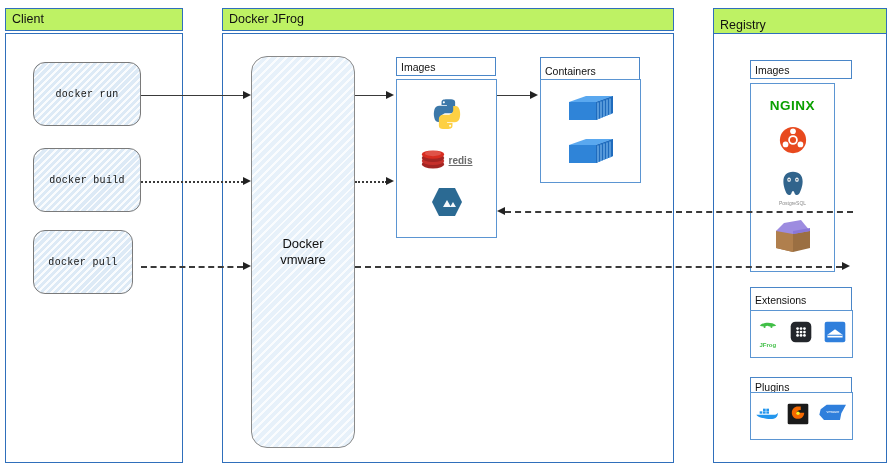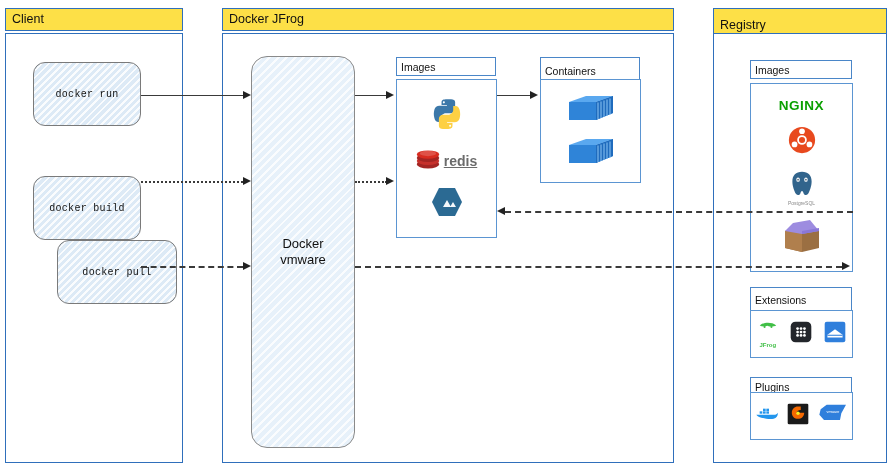--- a/index.html
+++ b/index.html
@@ -2,21 +2,21 @@
 <html><head>
 <meta charset="utf-8">
 <style>
   html,body{margin:0;padding:0;background:#ffffff;}
   body{width:891px;height:469px;position:relative;overflow:hidden;
        font-family:"Liberation Sans",sans-serif;color:#1a1a1a;}
 
   .abs{position:absolute;box-sizing:border-box;}
 
   
-  .grp-head{border:1.5px solid #2f6fbb;background:#fde047;
+  .grp-head{border:1.5px solid #2f6fbb;background:#bef264;
             font-size:12.5px;line-height:1;display:flex;align-items:center;
             padding-left:6px;color:#111;}
   
   .grp-body{border:1.5px solid #2f6fbb;background:#ffffff;}
 
   
   .sub-head{border:1px solid #4a86c8;background:#ffffff;font-size:10.5px;
             display:flex;align-items:center;padding-left:4px;color:#111;}
   .sub-body{border:1px solid #5b95d2;background:#ffffff;}
 
@@ -43,41 +43,41 @@
   .ln-dashed{border-top-style:dashed;border-top-width:2px;}
 
   .arrow-r{width:0;height:0;border-left:8px solid #222;
            border-top:4.5px solid transparent;border-bottom:4.5px solid transparent;}
   .arrow-l{width:0;height:0;border-right:8px solid #222;
            border-top:4.5px solid transparent;border-bottom:4.5px solid transparent;}
 
   .icon-row{display:flex;align-items:center;justify-content:space-around;
             width:100%;height:100%;}
   .redis-wrap{display:flex;align-items:center;gap:4px;}
-  .redis-txt{font-size:14px;color:#6b6b6b;font-weight:bold;text-decoration:underline;}
+  .redis-txt{font-size:10px;color:#6b6b6b;font-weight:bold;text-decoration:underline;}
   .nginx-txt{font-size:13.5px;font-weight:bold;color:#0aa000;letter-spacing:.5px;
              font-family:"Liberation Sans",sans-serif;}
   .pg-txt{font-size:5px;color:#8a8a8a;text-align:center;margin-top:-2px;}
   .centerbox{display:flex;flex-direction:column;align-items:center;}
 </style>
 </head>
 <body>
 
 <div class="abs grp-head" style="left:5px;top:8px;width:178px;height:23px;">
   <span>Client</span>
 </div>
 <div class="abs grp-body" style="left:5px;top:33px;width:178px;height:430px;"></div>
 
 <div class="abs cmdbox" style="left:33px;top:62px;width:108px;height:64px;">
   <span>docker run</span>
 </div>
-<div class="abs cmdbox" style="left:33px;top:148px;width:108px;height:64px;margin-top:28px;">
+<div class="abs cmdbox" style="left:33px;top:148px;width:108px;height:64px;">
   <span>docker build</span>
 </div>
-<div class="abs cmdbox" style="left:33px;top:240px;width:120px;height:64px;margin-left:24px;">
+<div class="abs cmdbox" style="left:33px;top:230px;width:100px;height:64px;">
   <span>docker pull</span>
 </div>
 
 <div class="abs grp-head" style="left:222px;top:8px;width:452px;height:23px;">
   <span>Docker JFrog</span>
 </div>
 <div class="abs grp-body" style="left:222px;top:33px;width:452px;height:430px;"></div>
 
 <div class="abs daemon" style="left:251px;top:56px;width:104px;height:392px;">
   <div class="centerbox">
@@ -158,21 +158,21 @@
 </div>
 
 <div class="abs grp-head" style="left:713px;top:8px;width:174px;height:35px;">
   <span>Registry</span>
 </div>
 <div class="abs grp-body" style="left:713px;top:33px;width:174px;height:430px;"></div>
 
 <div class="abs sub-head" style="left:750px;top:60px;width:102px;height:19px;">
   <span>Images</span>
 </div>
-<div class="abs sub-body" style="left:750px;top:83px;width:103px;height:189px;">
+<div class="abs sub-body" style="left:750px;top:83px;width:85px;height:189px;">
   <div style="display:flex;flex-direction:column;align-items:center;justify-content:space-around;height:100%;padding:8px 0;box-sizing:border-box;">
     <span class="nginx-txt">NGINX</span>
     <span>
       <svg width="28" height="28" viewBox="0 0 64 64">
         <circle cx="32" cy="32" r="30" fill="#E8491E"></circle>
         <circle cx="32" cy="32" r="9" fill="none" stroke="#fff" stroke-width="4"></circle>
         <circle cx="32" cy="12" r="6.5" fill="#fff"></circle>
         <circle cx="15" cy="42" r="6.5" fill="#fff"></circle>
         <circle cx="49" cy="42" r="6.5" fill="#fff"></circle>
       </svg>

